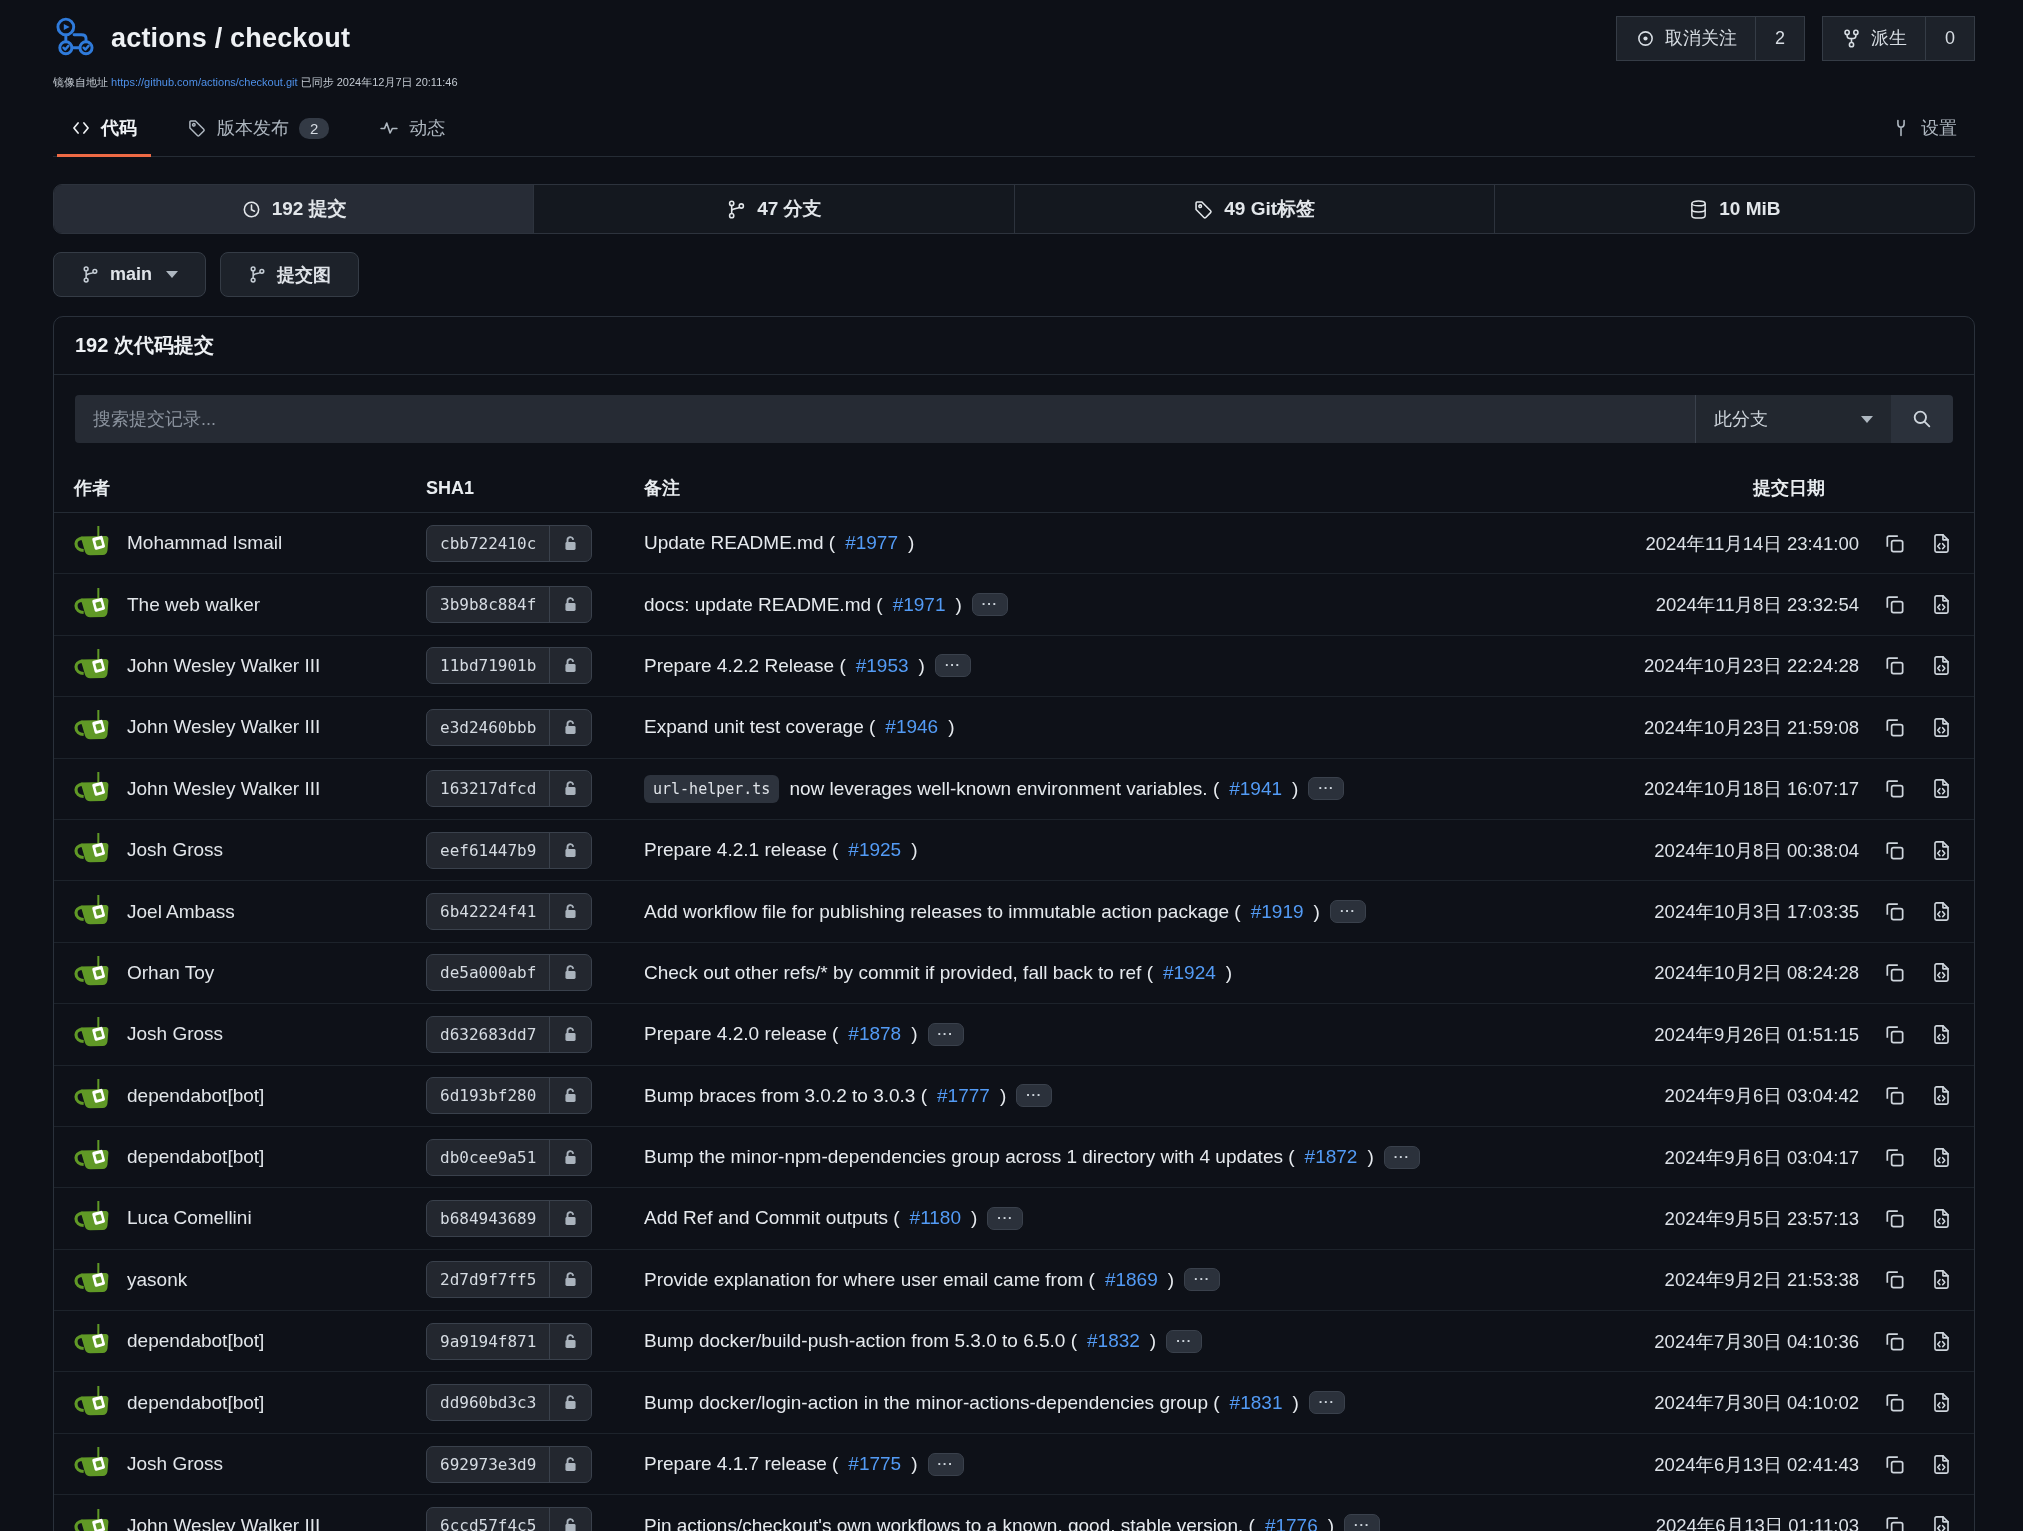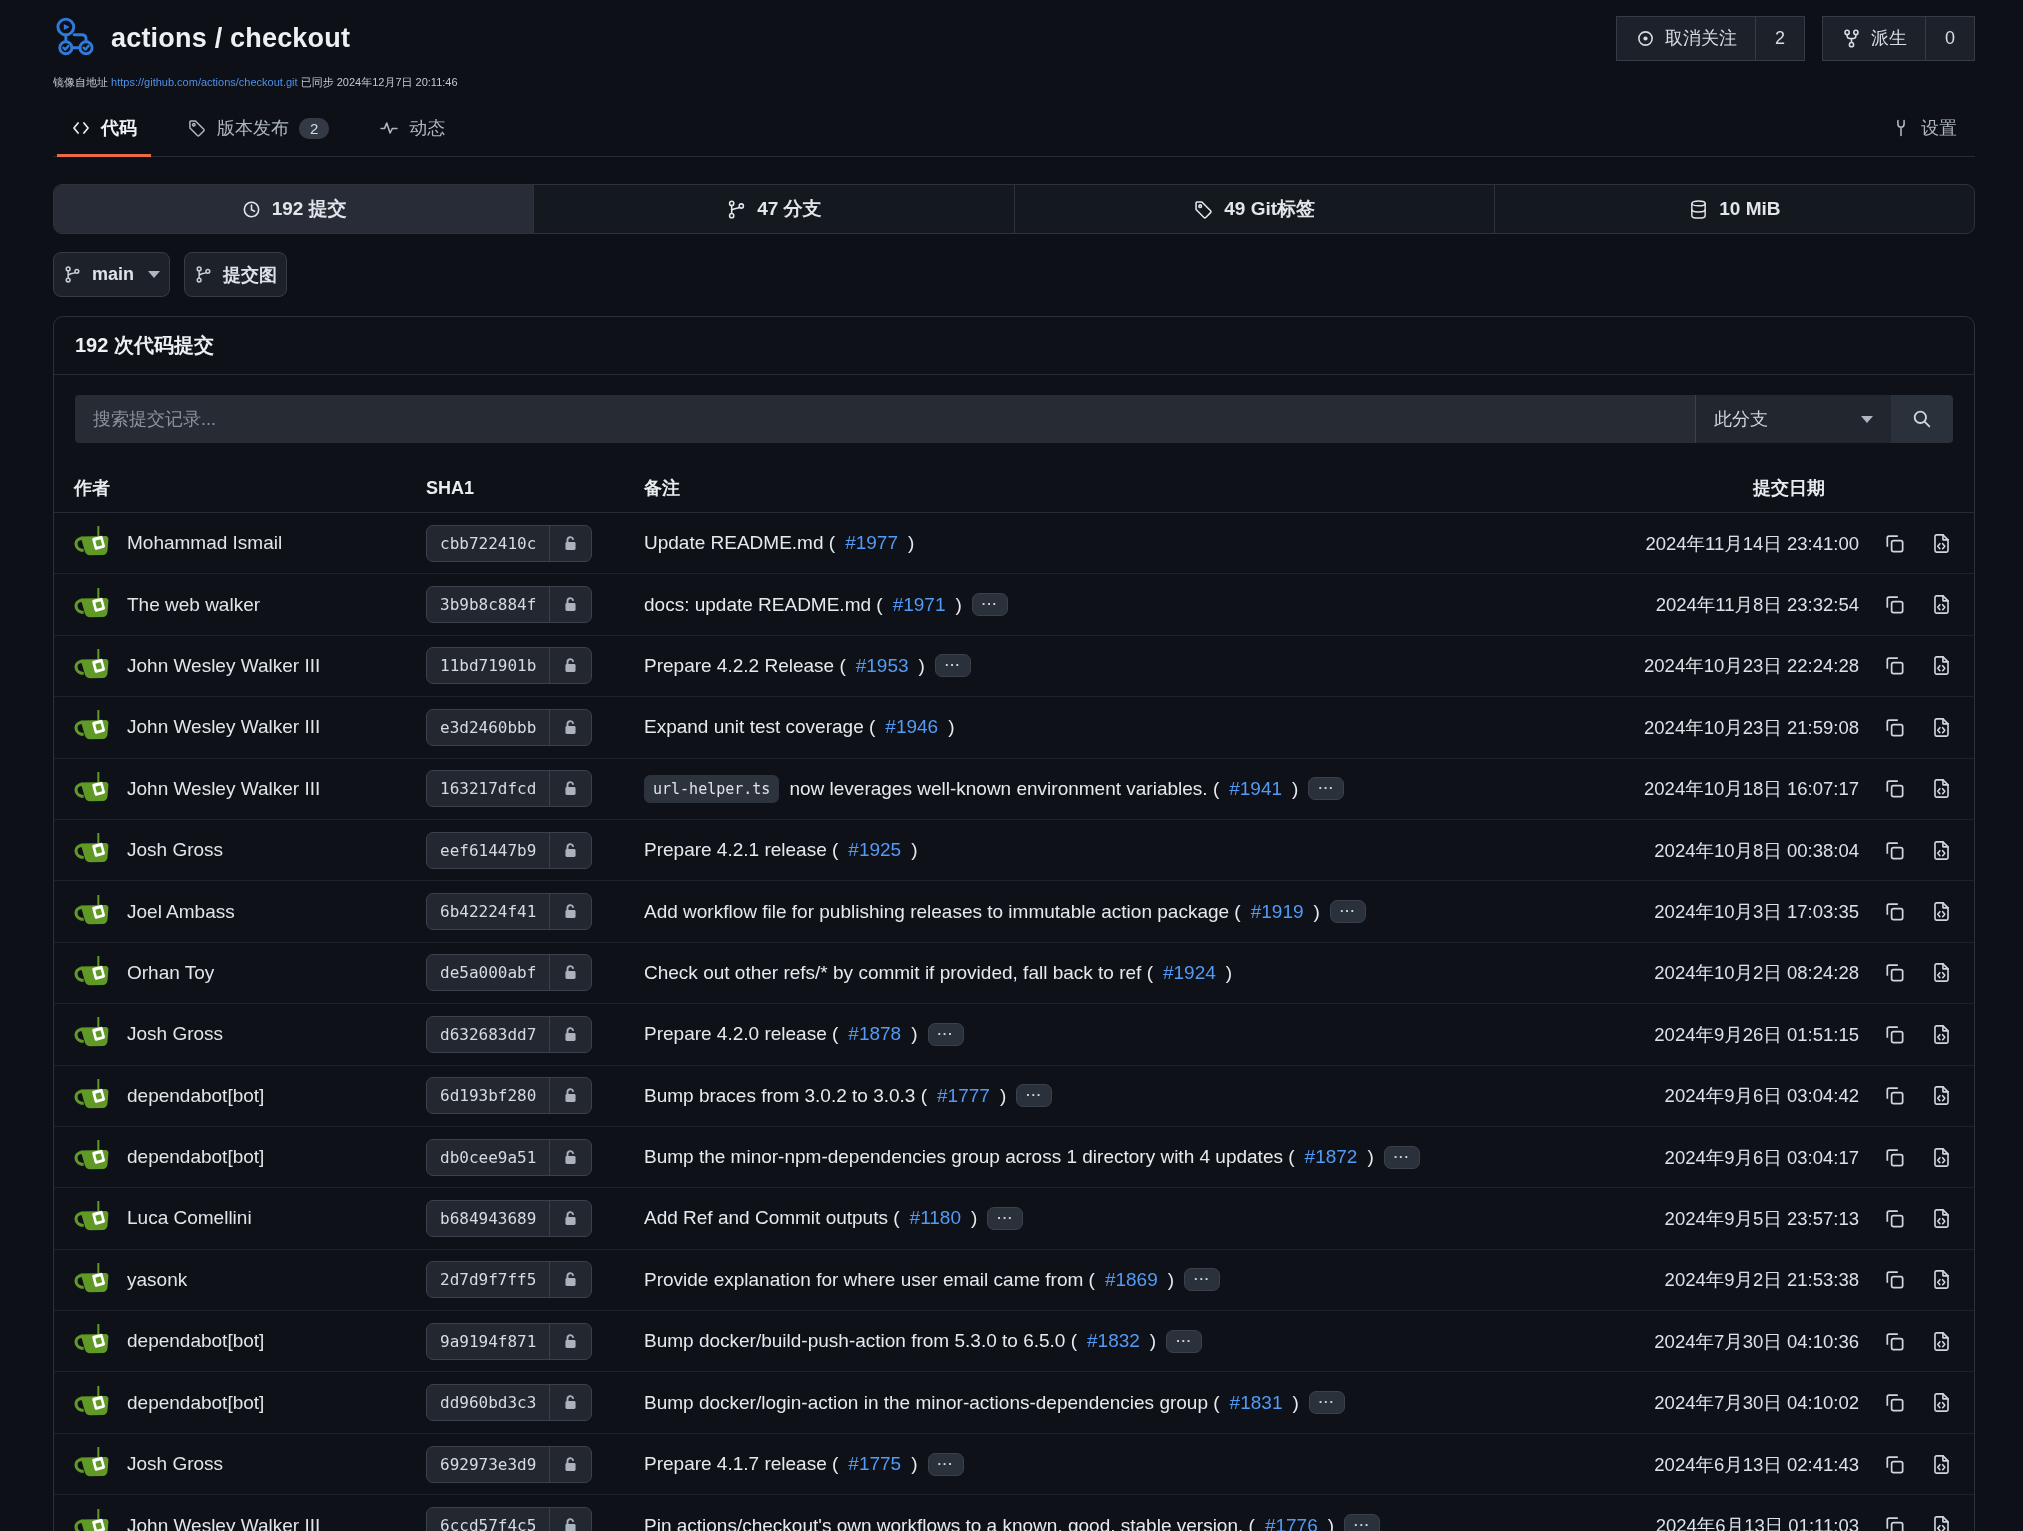--- a/index.html
+++ b/index.html
@@ -41,21 +41,21 @@
   
   .stats-bar { display:flex; margin-top: 27px; height:50px; border:1px solid #2d333d;
     border-radius:9px; overflow:hidden; background:#14181f; }
   .stat-seg { flex:1; display:flex; align-items:center; justify-content:center; gap:10px;
     font-size:19px; font-weight:600; color:#e2e6ea; cursor:pointer; }
   .stat-seg + .stat-seg { border-left:1px solid #2d333d; }
   .stat-seg.active { background:#272c36; }
 
   
   .toolbar { display:flex; gap:14px; margin-top: 18px; }
-  .tool-btn { display:flex; align-items:center; gap:10px; height:45px; padding:0 9px;
+  .tool-btn { display:flex; align-items:center; gap:10px; height:45px; padding:0 27px;
     background:#1d222a; border:1px solid #353c46; border-radius:8px; font-size:18px;
     font-weight:700; color:#dfe3e8; cursor:pointer; }
   .caret-down { width:0; height:0; border-left:6px solid transparent; border-right:6px solid transparent;
     border-top:7px solid #aeb7c0; margin-left:4px; }
 
   
   .panel { margin-top: 19px; border:1px solid #2a313b; border-radius:10px; background:#0e1118; }
   .panel-header { font-size:20px; font-weight:700; color:#eef1f4; padding: 15px 21px;
     border-bottom:1px solid #242b34; }
   .search-row { display:flex; padding: 20px 21px 21px; }

